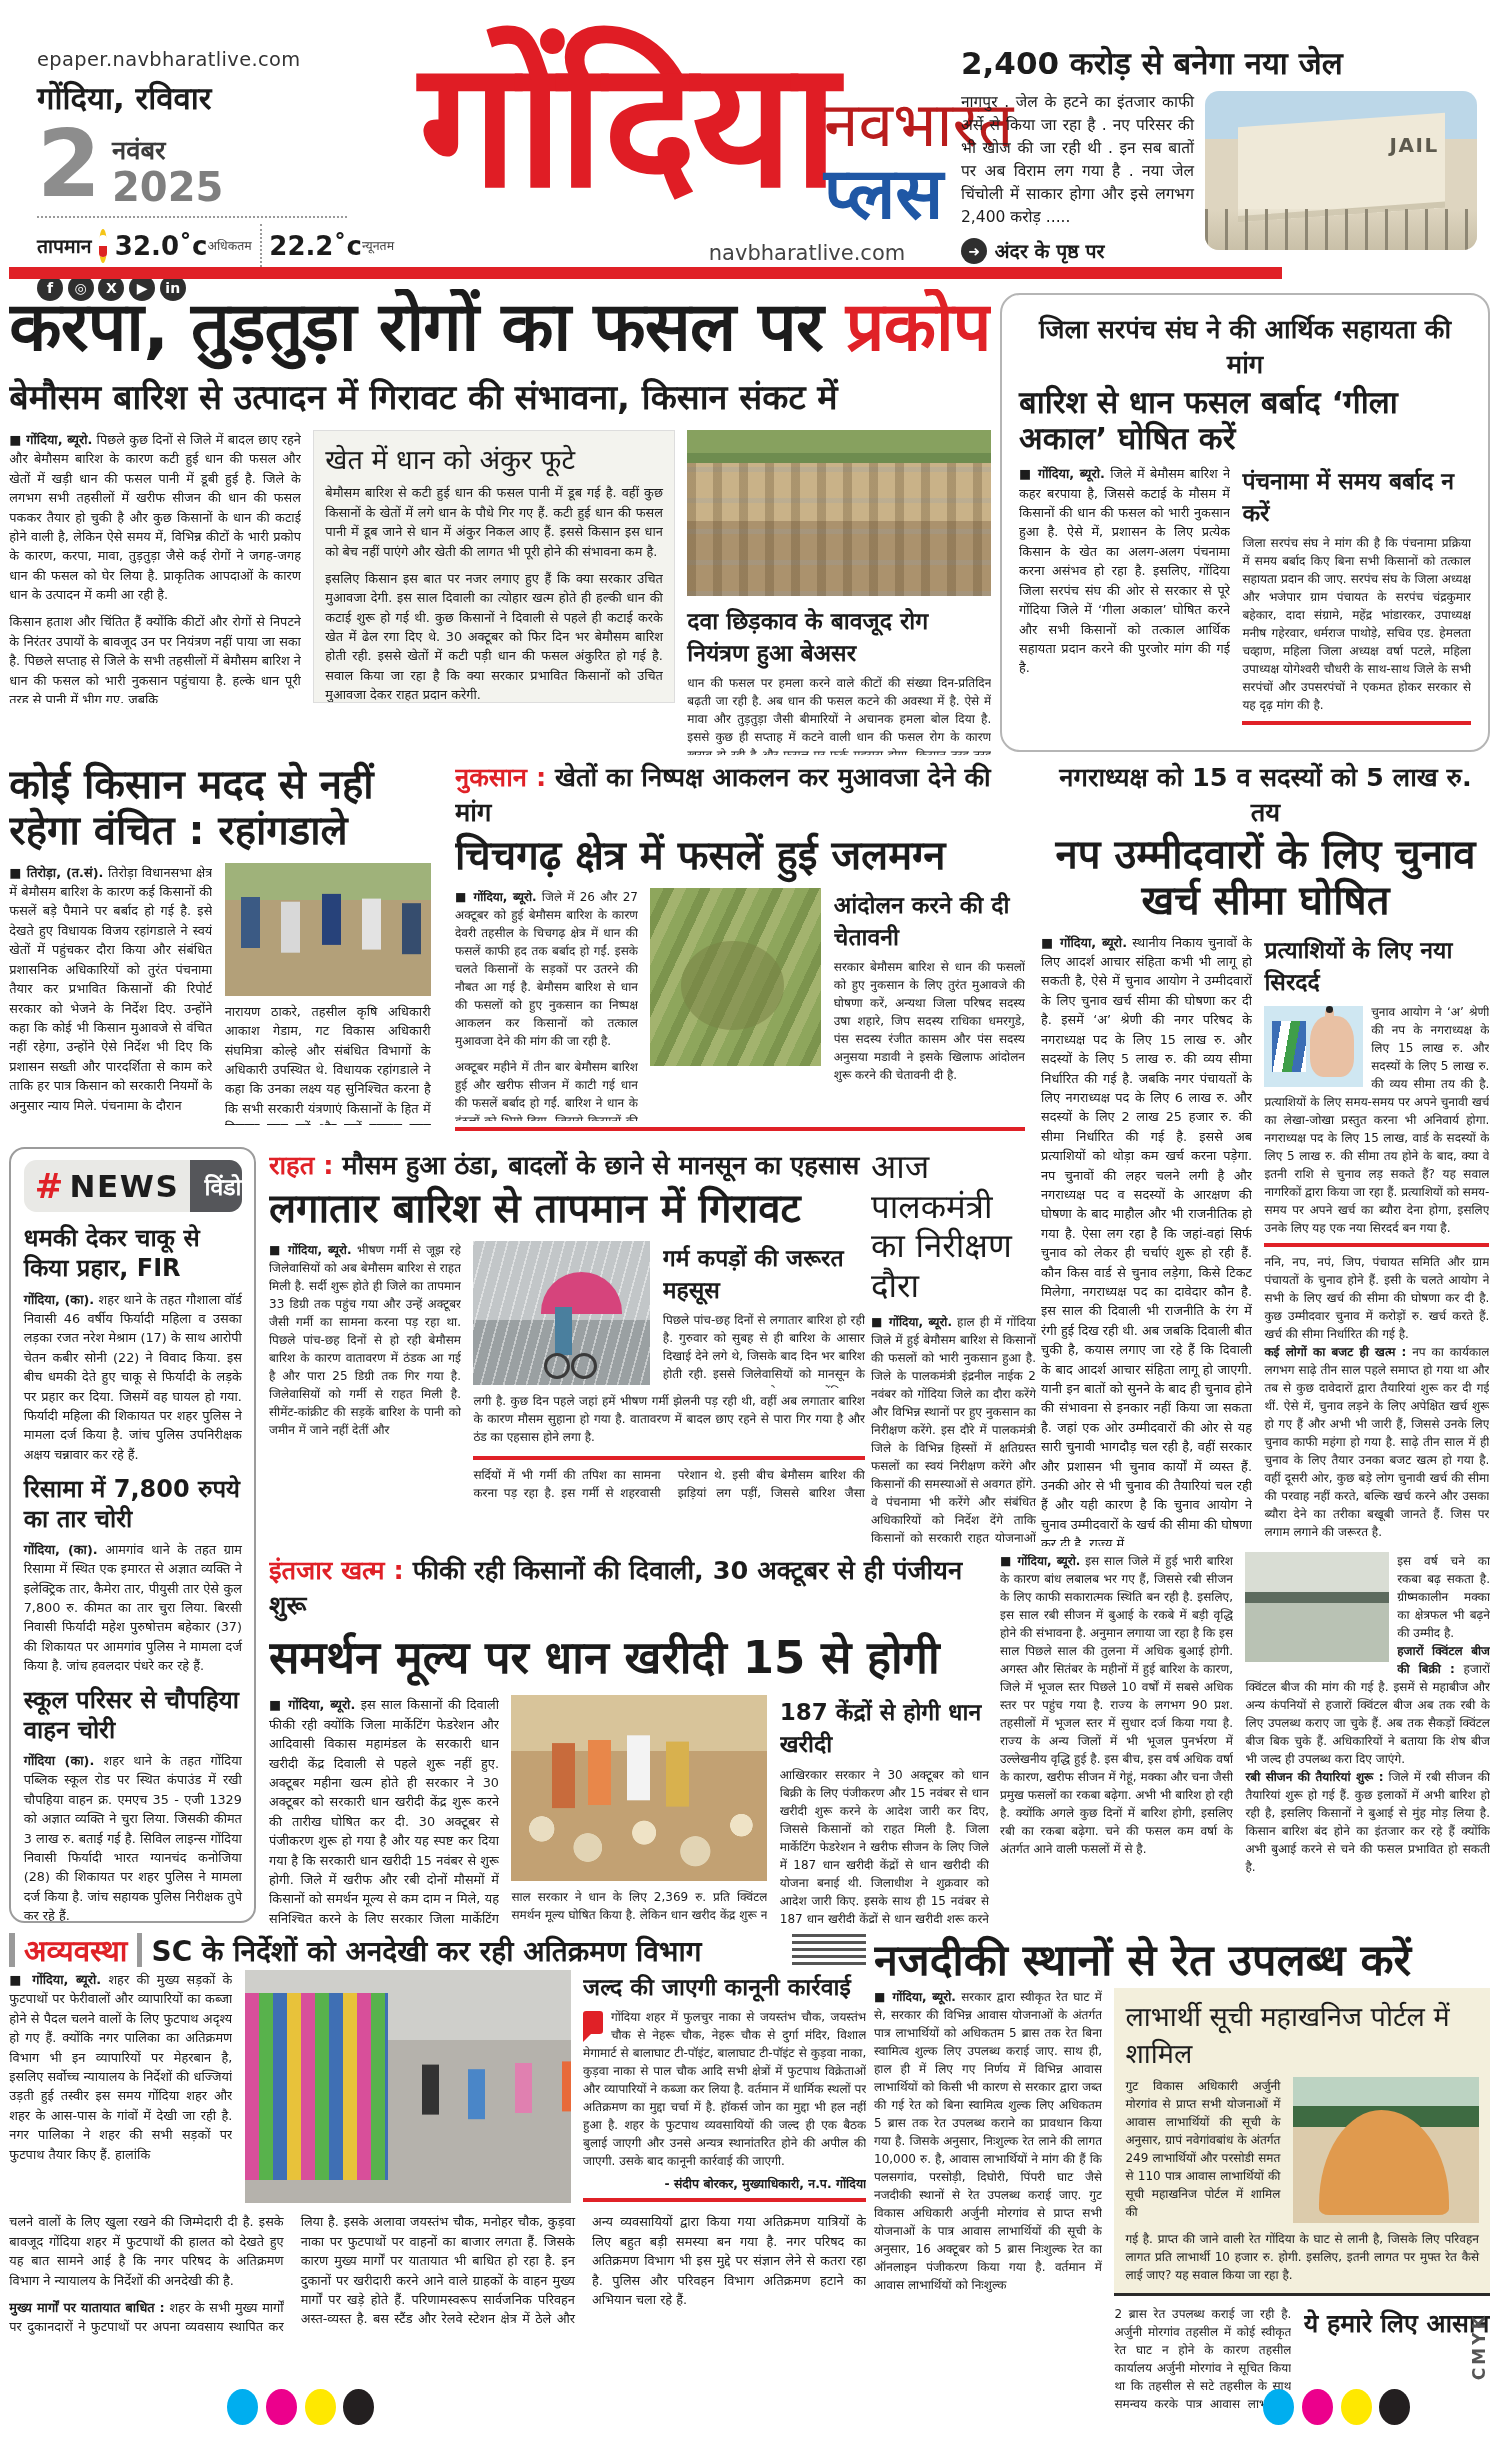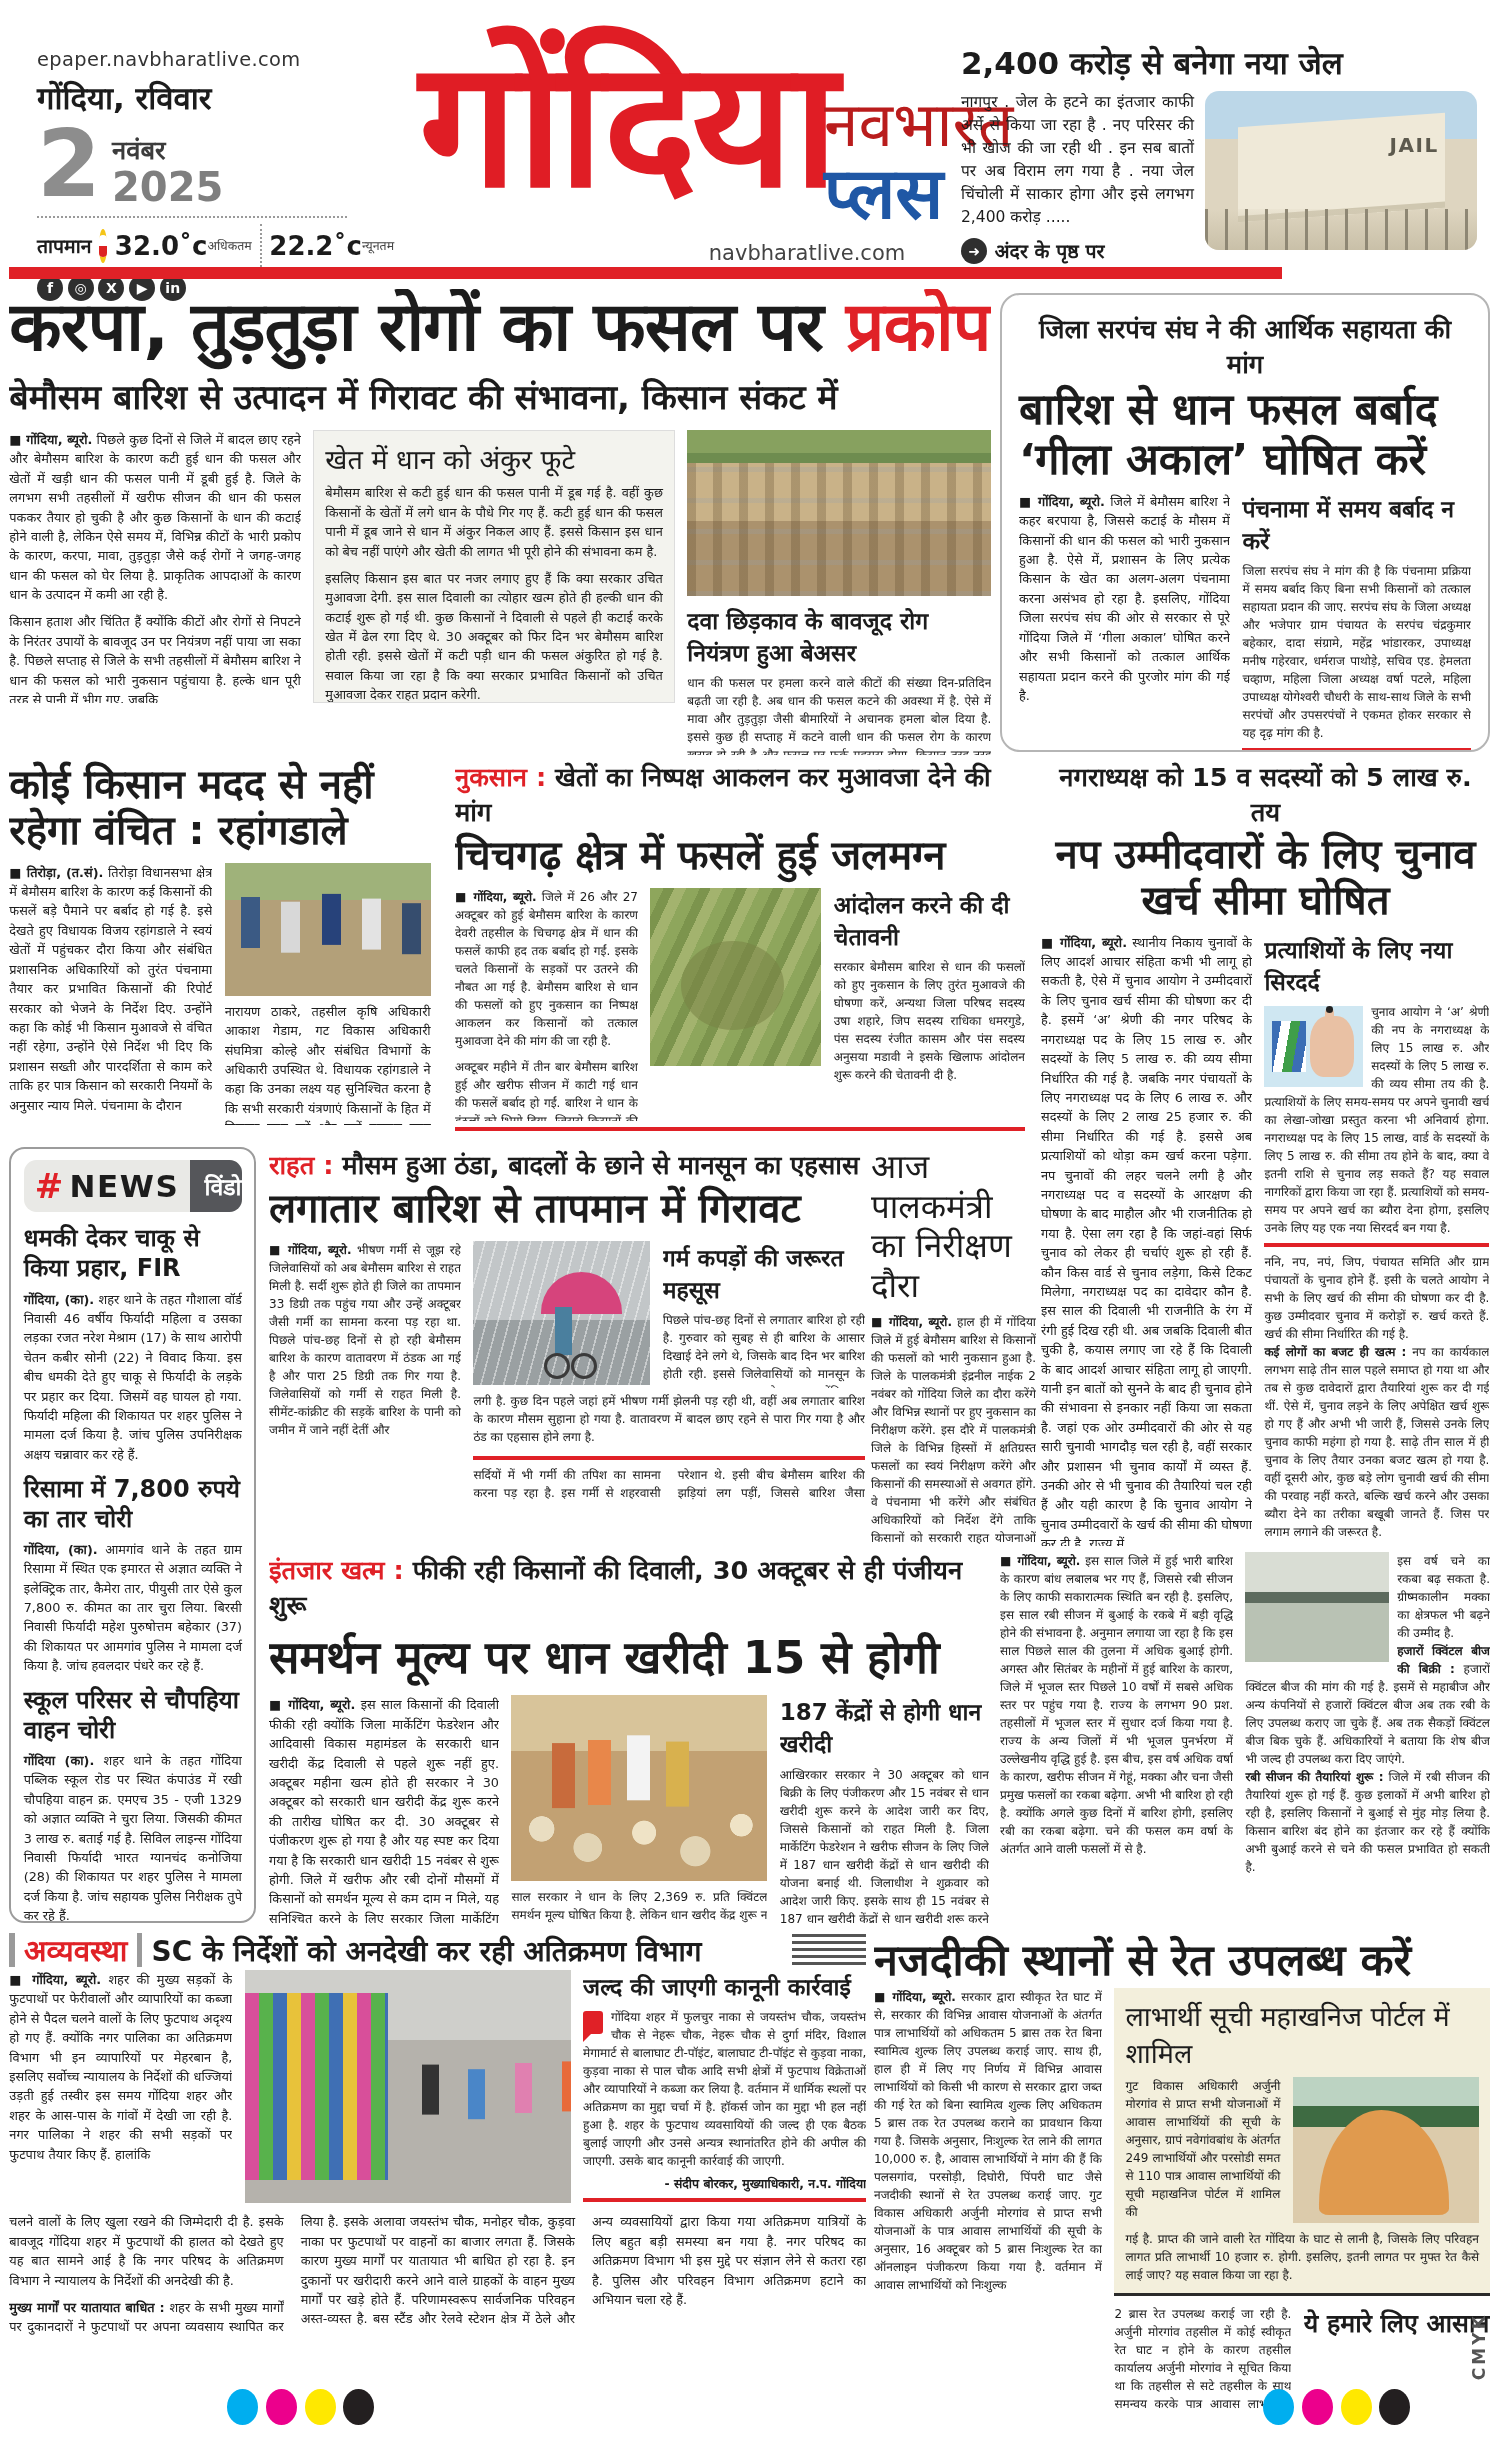--- a/index.html
+++ b/index.html
@@ -48,21 +48,21 @@
   .promo-body{width:233px;font-size:15.5px;line-height:23px;text-align:justify}
   .ph-jail{position:relative;width:272px;height:159px;border-radius:14px;background:linear-gradient(180deg,#bcd7e8 0 30%,#ded5c0 30% 100%);overflow:hidden;flex:none}
   .ph-jail::before{content:"";position:absolute;left:12%;top:18%;width:76%;height:60%;background:#efe9d8;box-shadow:inset 0 -6.2px 0 #cfc7b0;transform:skewY(-4deg)}
   .ph-jail::after{content:"";position:absolute;left:0;bottom:0;width:100%;height:26%;background:repeating-linear-gradient(90deg,#8e8774 0 3.1px,transparent 3.1px 20px),linear-gradient(180deg,rgba(222,213,192,.2),#c9c0a8)}
   .jail-sign{position:absolute;right:14%;top:26%;font-size:20px;font-weight:800;color:#5d5a4e;letter-spacing:1.6px;z-index:2}
   .promo-link{display:flex;align-items:center;gap:7.8px;margin-top:7.8px;font-size:19.4px;font-weight:800}
   .arrow-circle{width:26px;height:26px;border-radius:50%;background:#2f2f2f;color:#fff;display:inline-flex;align-items:center;justify-content:center;font-size:14px}
   
   .h-xl{font-size:68px;line-height:1.12;font-weight:900;letter-spacing:-0.8px}
   .h-sub{font-size:34px;font-weight:800;margin-top:7.8px}
-  .h-lg{font-size:43px;line-height:1.15;font-weight:900;margin:4.7px 0 7.8px}
+  .h-lg{font-size:31px;line-height:1.15;font-weight:900;margin:4.7px 0 7.8px}
   .h-md{font-size:40px;line-height:1.16;font-weight:900;margin:1.6px 0 9.3px}
   .h-box{font-size:27px;font-weight:400;margin-bottom:6.2px}
   .h-box2{font-size:23px;font-weight:900;margin-bottom:6.2px}
   .kicker{font-size:25.6px;font-weight:800;margin-bottom:3.1px}
   .kicker .klabel{color:#e02127;font-weight:900}
   .kicker-c{font-size:25.6px;font-weight:800;text-align:center;margin-bottom:1.6px}
   .graybox{background:#f3f3ee;border:0.8px solid #ddd;padding:9.3px 11px;overflow:hidden}
   
   .ph{position:relative;overflow:hidden;flex:none}
   .ph-field{background:linear-gradient(180deg,#87a15f 0 14%,#6e8c4f 14% 20%,#c9b288 20% 55%,#ab926d 55% 100%)}

